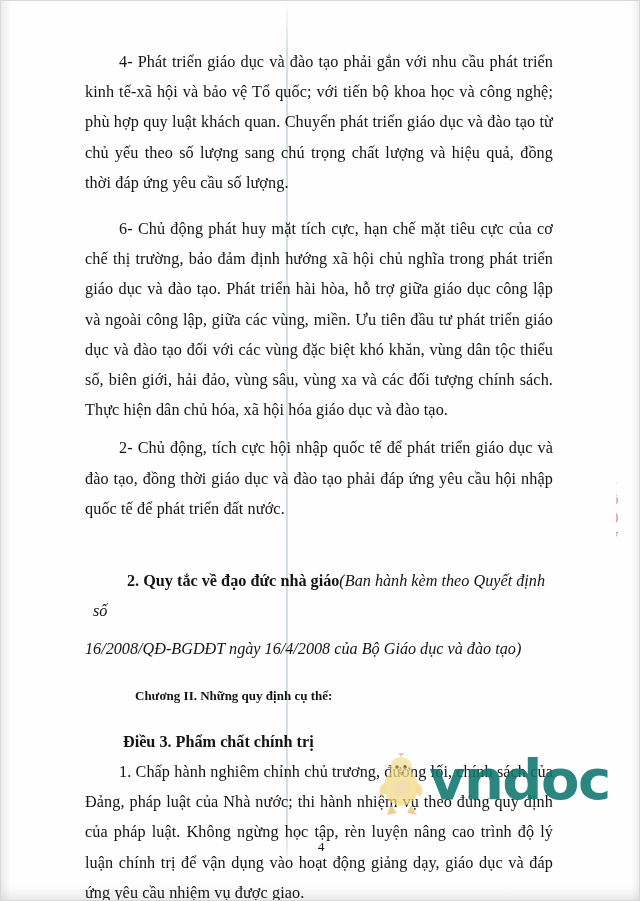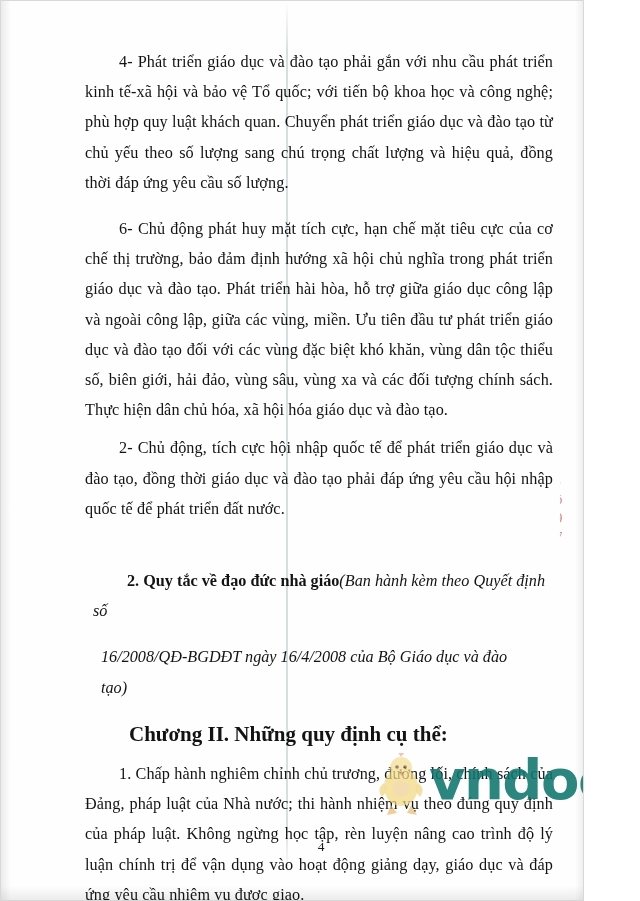--- a/index.html
+++ b/index.html
@@ -2,21 +2,21 @@
 <html><head>
 <meta charset="utf-8">
 <style>
   html, body {
     margin: 0;
     padding: 0;
     background: #ffffff;
   }
   .page {
     position: relative;
-    width: 584px;
+    width: 640px;
     height: 901px;
     background: #fefefe;
     overflow: hidden;
     box-sizing: border-box;
     border: 1px solid #d8d8d8;
     font-family: "Liberation Serif", "DejaVu Serif", serif;
     color: #131313;
   }
   
   .edge-shade-left {
@@ -77,29 +77,29 @@
     line-height: 30.2px;
     text-align: justify;
     text-indent: 34px;
     font-weight: bold;
   }
   p.section-head .ital {
     font-weight: normal;
     font-style: italic;
   }
   p.section-cont {
-    margin: 16px;
+    margin: 0;
     font-size: 16.2px;
     line-height: 30.2px;
     font-style: italic;
     text-indent: 0;
   }
   p.chapter-head {
-    margin: 10px;
-    font-size: 21px;
+    margin: 16px;
+    font-size: 13px;
     line-height: 30.2px;
     font-weight: bold;
     text-indent: 34px;
   }
   p.article-head {
     margin: 0;
     font-size: 16.2px;
     line-height: 30.2px;
     font-weight: bold;
     text-indent: 38px;
@@ -193,20 +193,21 @@
     <p class="body-par">2- Chủ động, tích cực hội nhập quốc tế để phát triển giáo dục và đào tạo, đồng thời giáo dục và đào tạo phải đáp ứng yêu cầu hội nhập quốc tế để phát triển đất nước.</p>
 
     <div class="gap-lg"></div>
 
     <p class="section-head"><span>2. Quy tắc về đạo đức nhà giáo</span><span class="ital">(Ban hành kèm theo Quyết định số</span></p>
 
     <p class="section-cont">16/2008/QĐ-BGDĐT ngày 16/4/2008 của Bộ Giáo dục và đào tạo)</p>
 
     <p class="chapter-head">Chương II. Những quy định cụ thể:</p>
 
+    <p class="article-head">Điều 3. Phẩm chất chính trị</p>
 
     <p class="body-par">1. Chấp hành nghiêm chỉnh chủ trương, đường lối, chính sách của Đảng, pháp luật của Nhà nước; thi hành nhiệm vụ theo đúng quy định của pháp luật. Không ngừng học tập, rèn luyện nâng cao trình độ lý luận chính trị để vận dụng vào hoạt động giảng dạy, giáo dục và đáp ứng yêu cầu nhiệm vụ được giao.</p>
 
   </div>
 
   <div class="red-note">
     <span>s</span>
     <span>ồ</span>
     <span>9</span>
     <span>7</span>

